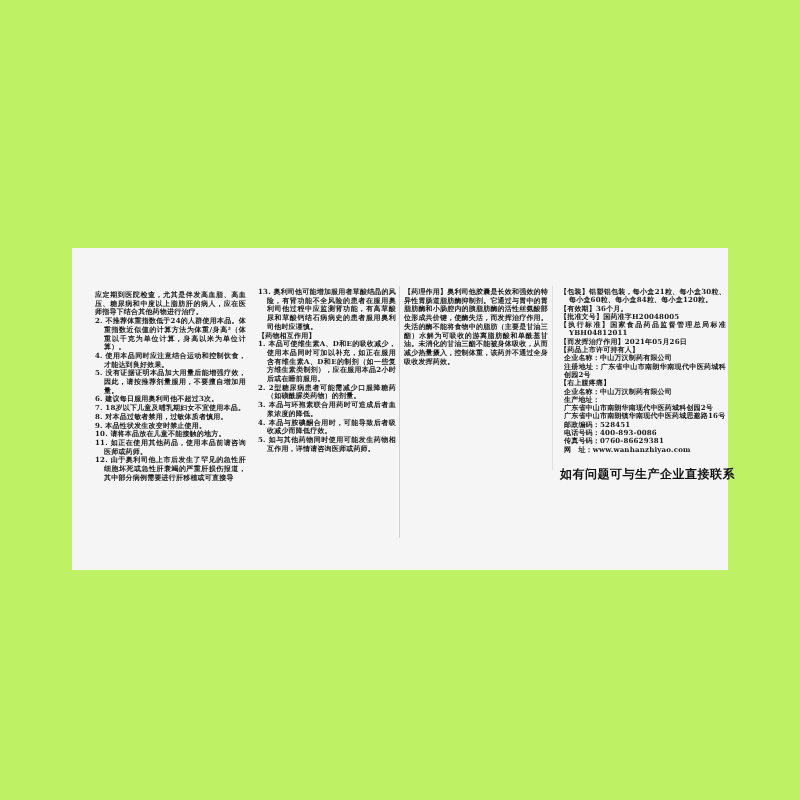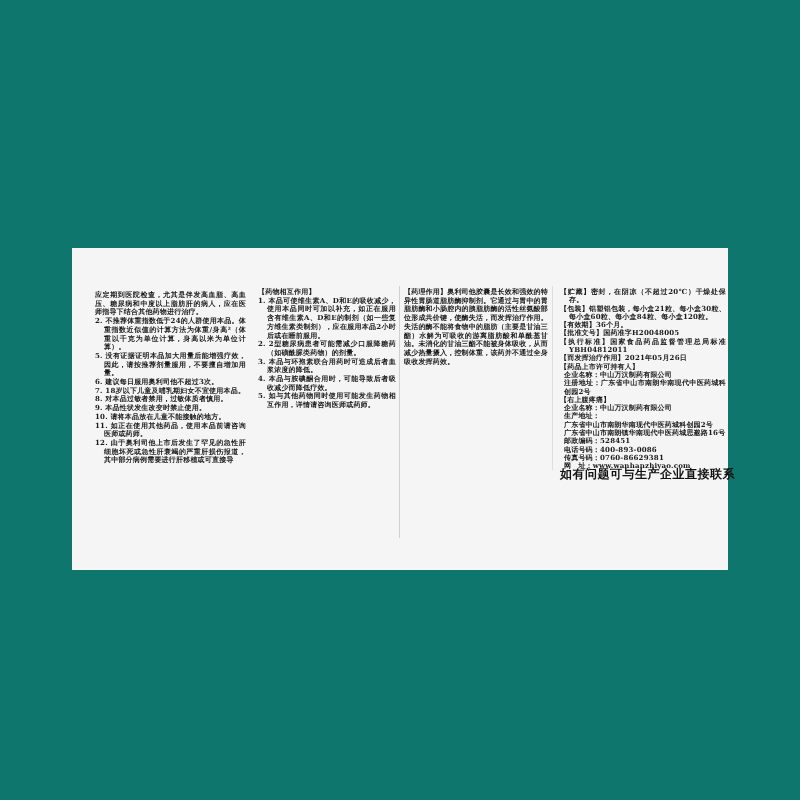--- a/index.html
+++ b/index.html
@@ -5,21 +5,21 @@
   html, body {
     margin: 0;
     padding: 0;
     background: #ffffff;
     font-family: "DejaVu Serif", "Liberation Serif", serif;
   }
   .page {
     position: relative;
     width: 800px;
     height: 800px;
-    background: #0f766e;
+    background: #bef264;
     overflow: hidden;
   }
   .panel {
     position: absolute;
     left: 72px;
     top: 248px;
     width: 656px;
     height: 322px;
     background: #f4f5f4;
   }
@@ -65,42 +65,43 @@
 
 <div class="page">
   <div class="panel">
   </div>
   <div class="divider divider-1"></div>
   <div class="divider divider-2"></div>
 
   <div class="column col-1">
       <div class="para cont">应定期到医院检查，尤其是伴发高血脂、高血压、糖尿病和中度以上脂肪肝的病人，应在医师指导下结合其他药物进行治疗。</div>
       <div class="para hang">2. 不推荐体重指数低于24的人群使用本品。体重指数近似值的计算方法为体重/身高²（体重以千克为单位计算，身高以米为单位计算）。</div>
+      <div class="para hang">4. 使用本品同时应注意结合运动和控制饮食，才能达到良好效果。</div>
       <div class="para hang">5. 没有证据证明本品加大用量后能增强疗效，因此，请按推荐剂量服用，不要擅自增加用量。</div>
       <div class="para hang">6. 建议每日服用奥利司他不超过3次。</div>
       <div class="para hang">7. 18岁以下儿童及哺乳期妇女不宜使用本品。</div>
       <div class="para hang">8. 对本品过敏者禁用，过敏体质者慎用。</div>
       <div class="para hang">9. 本品性状发生改变时禁止使用。</div>
       <div class="para hang">10. 请将本品放在儿童不能接触的地方。</div>
       <div class="para hang">11. 如正在使用其他药品，使用本品前请咨询医师或药师。</div>
       <div class="para hang">12. 由于奥利司他上市后发生了罕见的急性肝细胞坏死或急性肝衰竭的严重肝损伤报道，其中部分病例需要进行肝移植或可直接导</div>
     </div>
   <div class="column col-2">
+      <div class="para hang">13. 奥利司他可能增加服用者草酸结晶的风险，有肾功能不全风险的患者在服用奥利司他过程中应监测肾功能，有高草酸尿和草酸钙结石病病史的患者服用奥利司他时应谨慎。</div>
       <div class="para header gap">【药物相互作用】</div>
       <div class="para hang">1. 本品可使维生素A、D和E的吸收减少，使用本品同时可加以补充，如正在服用含有维生素A、D和E的制剂（如一些复方维生素类制剂），应在服用本品2小时后或在睡前服用。</div>
       <div class="para hang">2. 2型糖尿病患者可能需减少口服降糖药（如磺酰脲类药物）的剂量。</div>
       <div class="para hang">3. 本品与环孢素联合用药时可造成后者血浆浓度的降低。</div>
       <div class="para hang">4. 本品与胺碘酮合用时，可能导致后者吸收减少而降低疗效。</div>
       <div class="para hang">5. 如与其他药物同时使用可能发生药物相互作用，详情请咨询医师或药师。</div>
     </div>
   <div class="column col-3">
       <div class="para cont">【药理作用】奥利司他胶囊是长效和强效的特异性胃肠道脂肪酶抑制剂。它通过与胃中的胃脂肪酶和小肠腔内的胰脂肪酶的活性丝氨酸部位形成共价键，使酶失活，而发挥治疗作用。失活的酶不能将食物中的脂肪（主要是甘油三酯）水解为可吸收的游离脂肪酸和单酰基甘油。未消化的甘油三酯不能被身体吸收，从而减少热量摄入，控制体重，该药并不通过全身吸收发挥药效。</div>
     </div>
   <div class="column col-4">
-      <div class="para hang">【贮藏】密封，在阴凉（不超过20℃）干燥处保存。</div>
       <div class="para hang">【包装】铝塑铝包装，每小盒21粒、每小盒30粒、每小盒60粒、每小盒84粒、每小盒120粒。</div>
       <div class="para hang">【有效期】36个月。</div>
       <div class="para hang">【批准文号】国药准字H20048005</div>
       <div class="para hang">【执行标准】国家食品药品监督管理总局标准YBH04812011</div>
       <div class="para hang">【而发挥治疗作用】2021年05月26日</div>
       <div class="para header">【药品上市许可持有人】</div>
       <div class="para sub">企业名称：中山万汉制药有限公司</div>
       <div class="para sub">注册地址：广东省中山市南朗华南现代中医药城科创园2号</div>
       <div class="para header">【右上腹疼痛】</div>
       <div class="para sub">企业名称：中山万汉制药有限公司</div>

